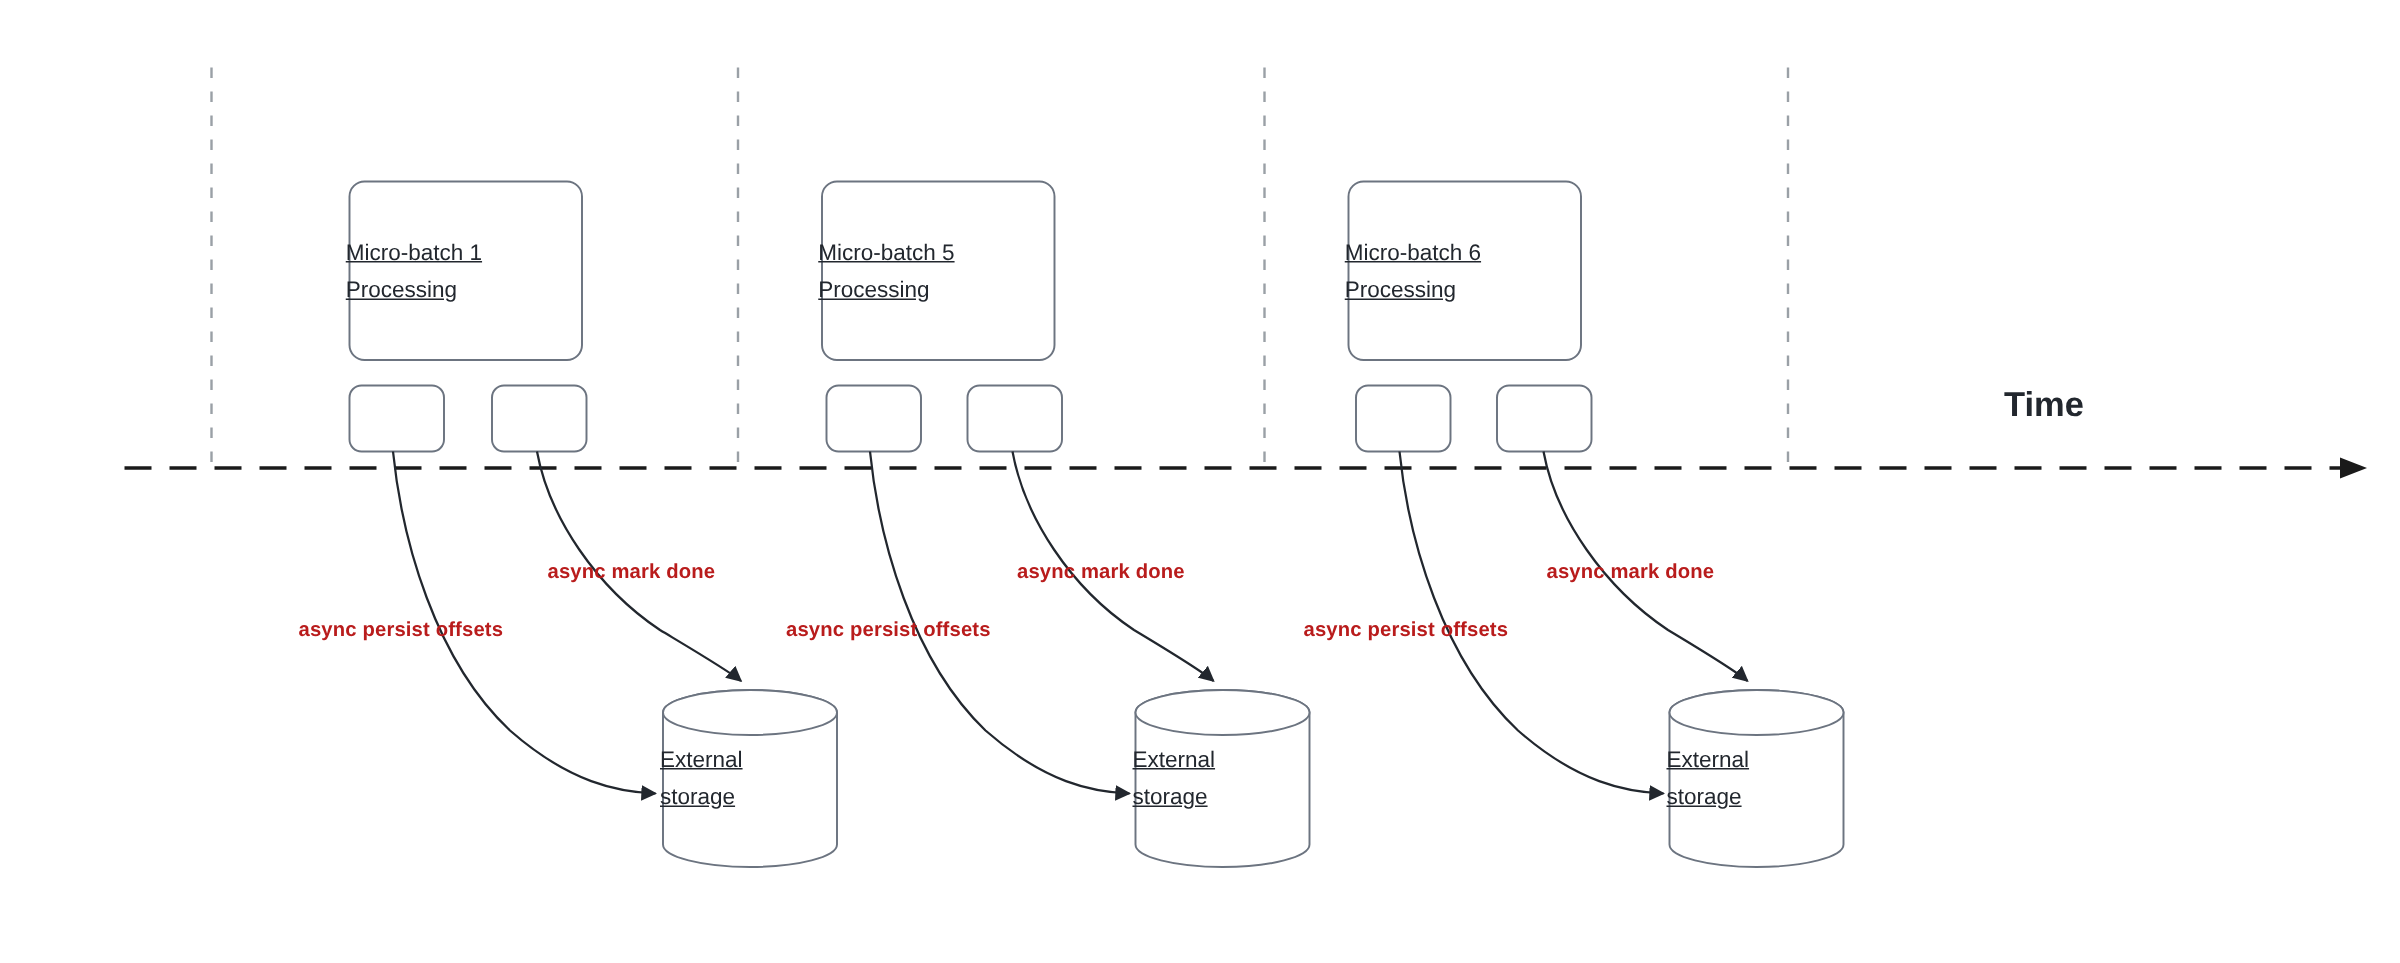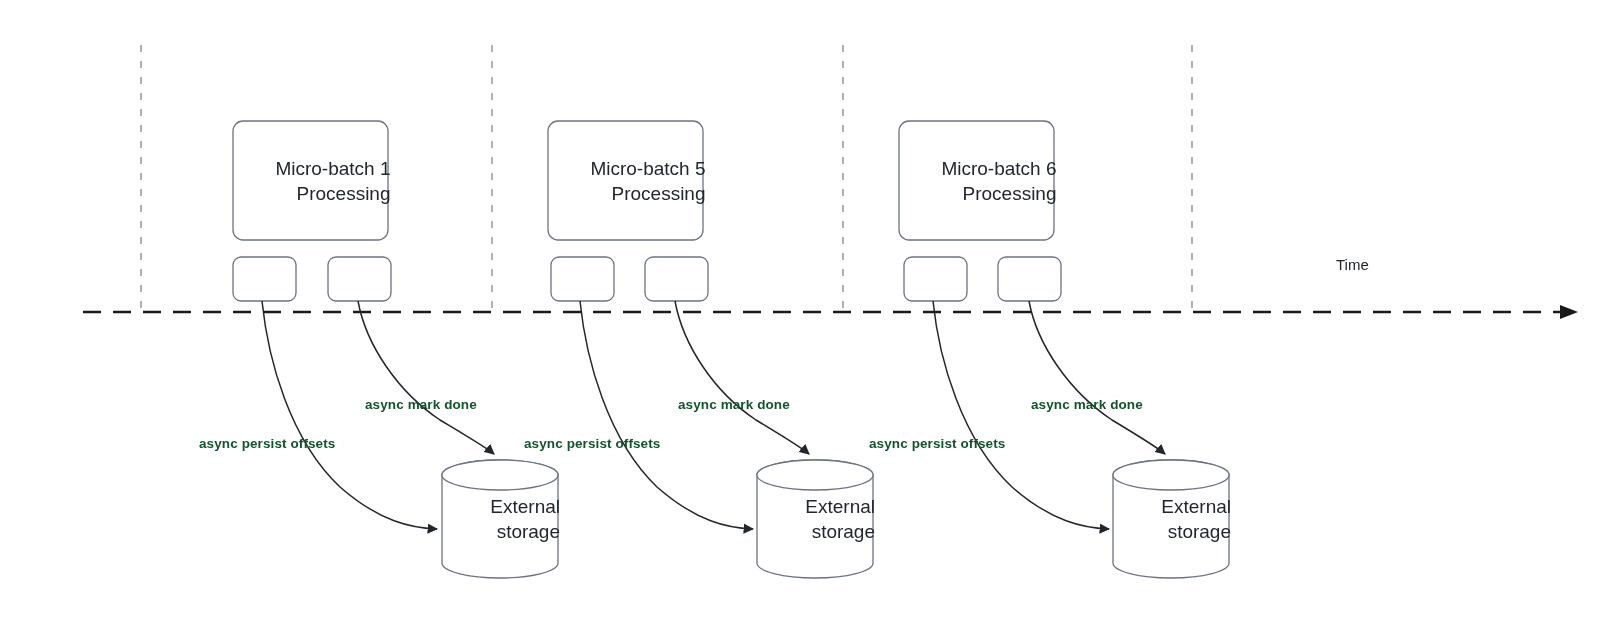--- a/index.html
+++ b/index.html
@@ -22,51 +22,51 @@
   }
   #diagram-svg {
     position: absolute;
     inset: 0;
     width: 1600px;
     height: 642px;
     display: block;
   }
   .shape-label {
     position: absolute;
-    text-align: right;
+    text-align: left;
     color: #22272e;
     font-family: "Liberation Sans", sans-serif;
-    font-size: 19px;
+    font-size: 15px;
     line-height: 25px;
     font-weight: 400;
     white-space: pre-line;
     pointer-events: none;
+    text-decoration: underline;
   }
   .batch-label {
     width: 160px;
   }
   .store-label {
     width: 120px;
   }
   .edge-label {
     position: absolute;
-    color: #14532d;
+    color: #b91c1c;
     font-family: "Liberation Sans", sans-serif;
     font-size: 13.5px;
     font-weight: 700;
     letter-spacing: 0.1px;
     white-space: nowrap;
-    margin-top: 24px;
   }
   .axis-label {
     position: absolute;
     color: #22272e;
     font-family: "Liberation Sans", sans-serif;
-    font-size: 15px;
-    font-weight: 400;
+    font-size: 23px;
+    font-weight: 700;
     white-space: nowrap;
   }
 </style>
 </head>
 <body>
 
 <div id="diagram-root">
 
   <svg id="diagram-svg" viewBox="0 0 1600 642" xmlns="http://www.w3.org/2000/svg">
     <defs>

